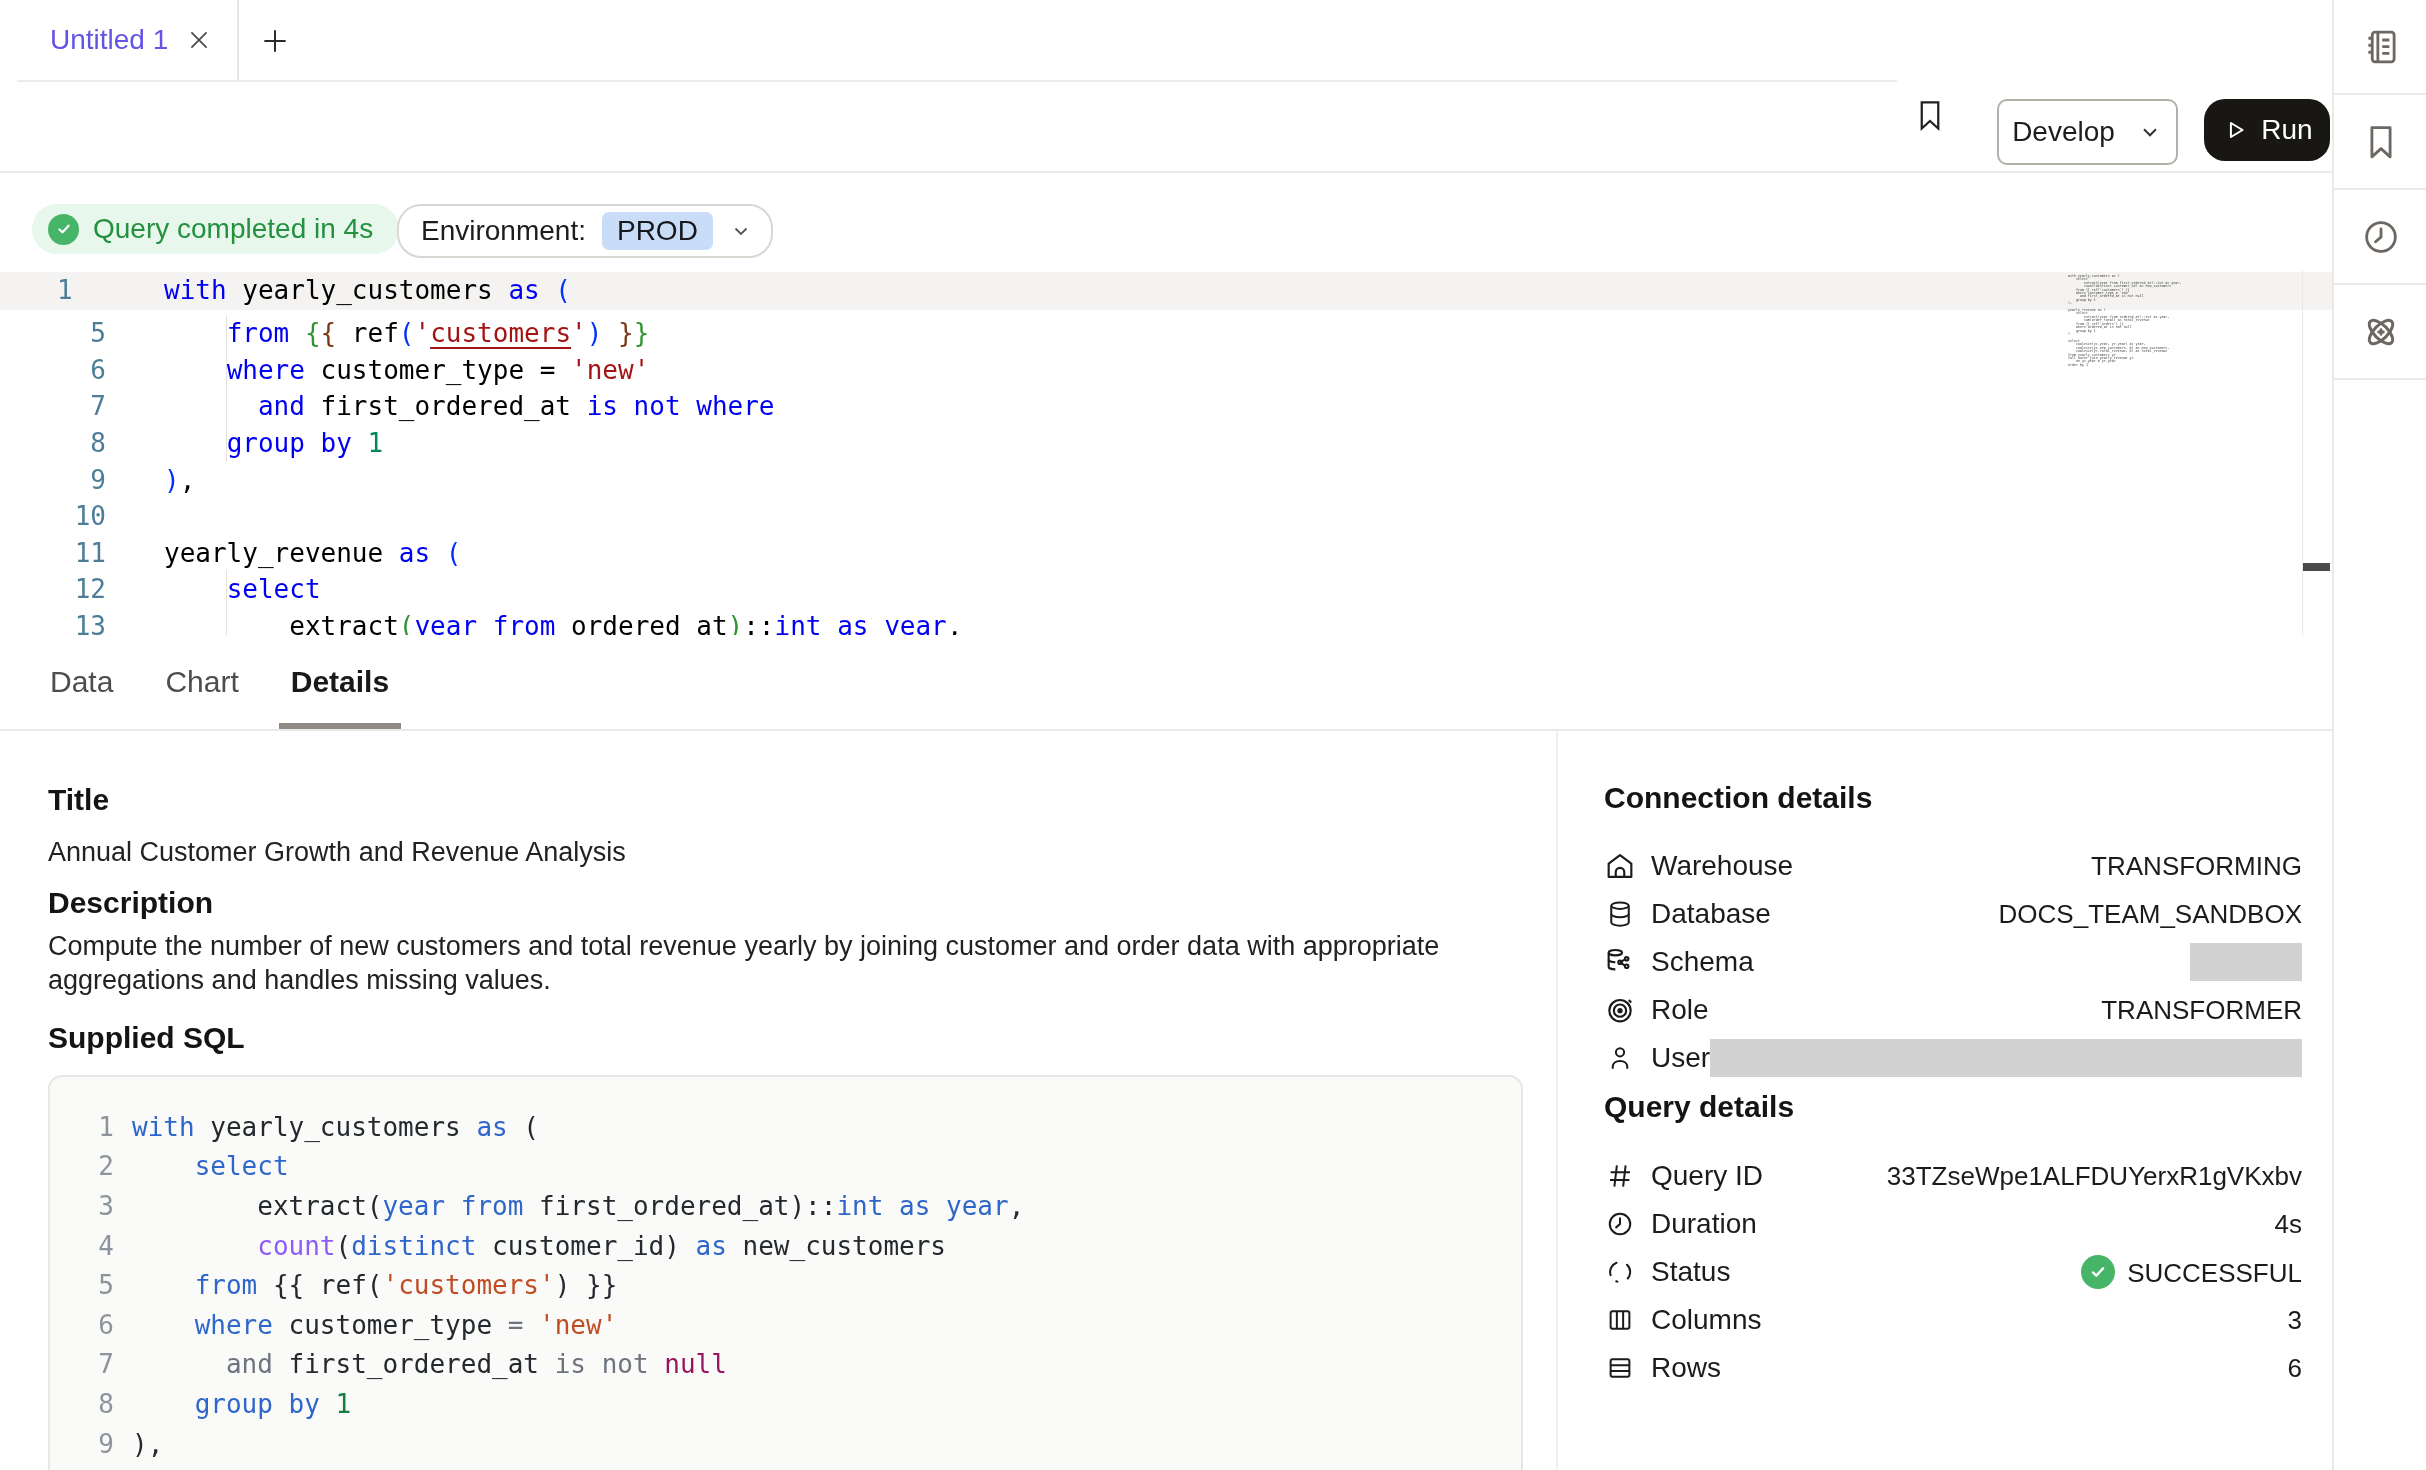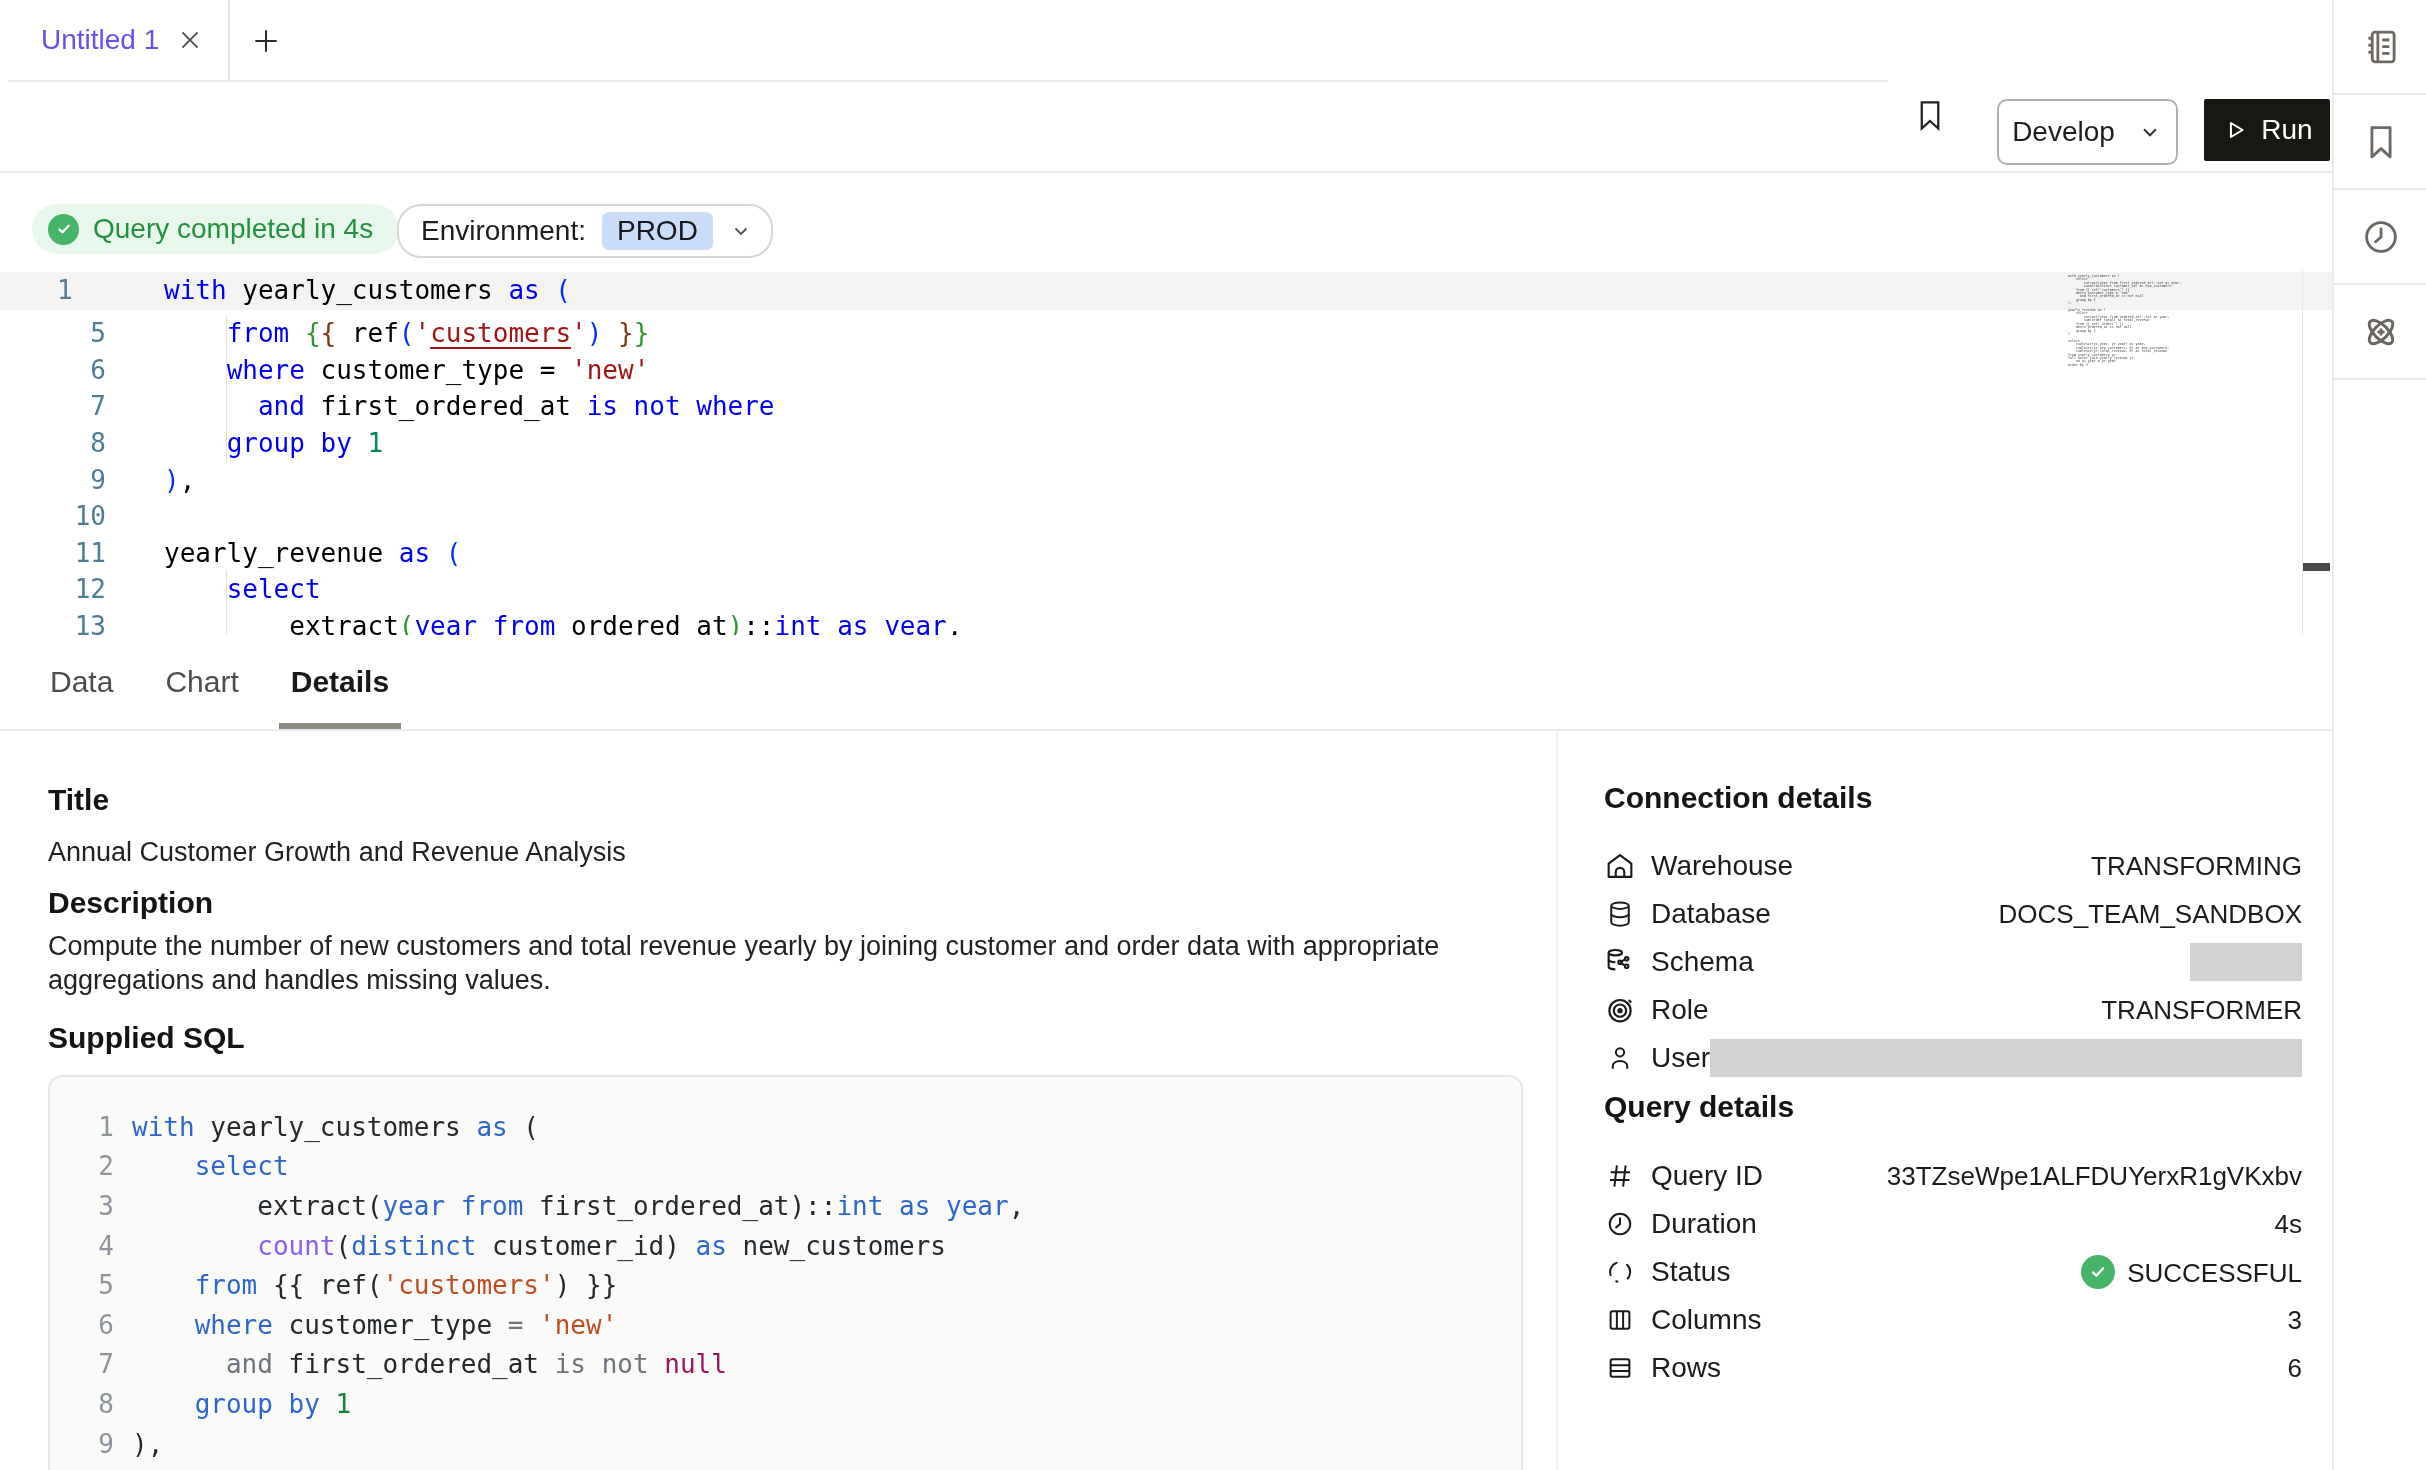--- a/index.html
+++ b/index.html
@@ -1,32 +1,32 @@
 <!DOCTYPE html>
 <html><head>
 <meta charset="utf-8">
 <style>
   html,body{margin:0;padding:0;background:#fff;width:2426px;height:1470px;overflow:hidden;
     font-family:"Liberation Sans",sans-serif;-webkit-font-smoothing:antialiased;}
   #app{position:relative;width:2426px;height:1470px;background:#fff;}
   .abs{position:absolute;}
   svg{display:block;}
   
-  #tabbar{left:8px;top:0;width:1880px;height:80px;border-bottom:2px solid #ebebe9;background:#fff;}
+  #tabbar{left:17px;top:0;width:1880px;height:80px;border-bottom:2px solid #ebebe9;background:#fff;}
   #doc-tab{position:absolute;left:33px;top:0;height:80px;display:flex;align-items:center;gap:18px;cursor:pointer;}
   #doc-tab .tab-label{font-size:28px;color:#6553e8;}
   .tab-divider{position:absolute;left:220px;top:0;height:80px;width:2px;background:#e7e6e4;}
   #new-tab{position:absolute;left:242px;top:25px;width:32px;height:32px;color:#2b2b2b;}
   
   #toolbar{left:0;top:82px;width:2332px;height:89px;border-bottom:2px solid #ebebe9;background:#fff;}
   #bookmark-btn{position:absolute;left:1912px;top:12px;width:36px;height:42px;color:#23211f;cursor:pointer;}
   #develop-btn{position:absolute;left:1997px;top:17px;width:177px;height:62px;border:2px solid #b3afa9;border-radius:10px;
     display:flex;align-items:center;justify-content:center;gap:22px;font-size:28px;color:#1f1d1b;background:#fff;cursor:pointer;}
   #develop-btn .chev{width:26px;height:26px;color:#35322f;}
-  #run-btn{position:absolute;left:2204px;top:17px;width:126px;height:62px;background:#191714;border-radius:2px;
+  #run-btn{position:absolute;left:2204px;top:17px;width:126px;height:62px;background:#191714;border-radius:21px;
     display:flex;align-items:center;justify-content:center;gap:12px;color:#fff;font-size:28px;cursor:pointer;}
   
   #statusrow{left:0;top:173px;width:2332px;height:97px;background:#fff;}
   #query-status-pill{position:absolute;left:32px;top:31px;height:50px;border-radius:25px;background:#e7f7ec;
     display:flex;align-items:center;gap:14px;padding:0 26px 0 16px;}
   #query-status-pill .txt{font-size:28px;color:#23913f;font-weight:500;}
   .check-bubble{width:31px;height:31px;border-radius:50%;background:#47b568;display:flex;align-items:center;justify-content:center;}
   #env-pill{position:absolute;left:397px;top:31px;height:50px;border:2px solid #dad7d3;border-radius:24px;background:#fff;
     display:flex;align-items:center;gap:16px;padding:0 18px 0 22px;cursor:pointer;}
   #env-pill .env-label{font-size:28px;color:#1f1d1b;}

